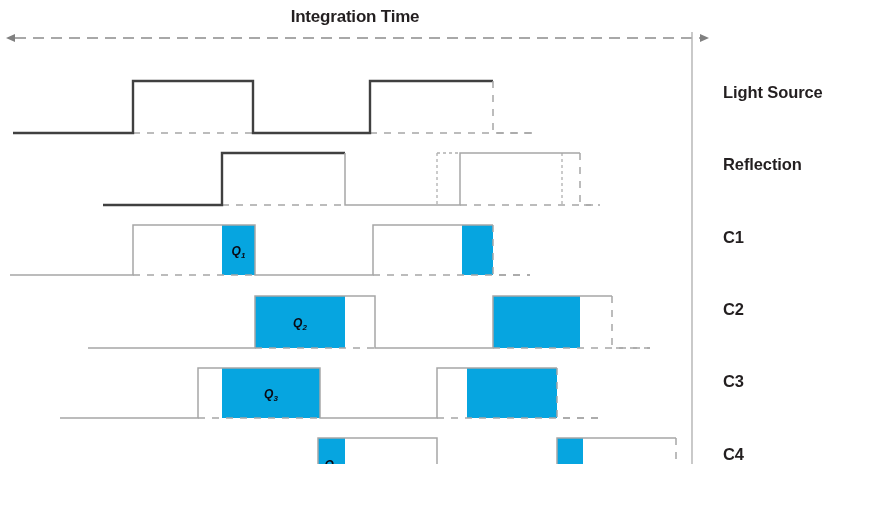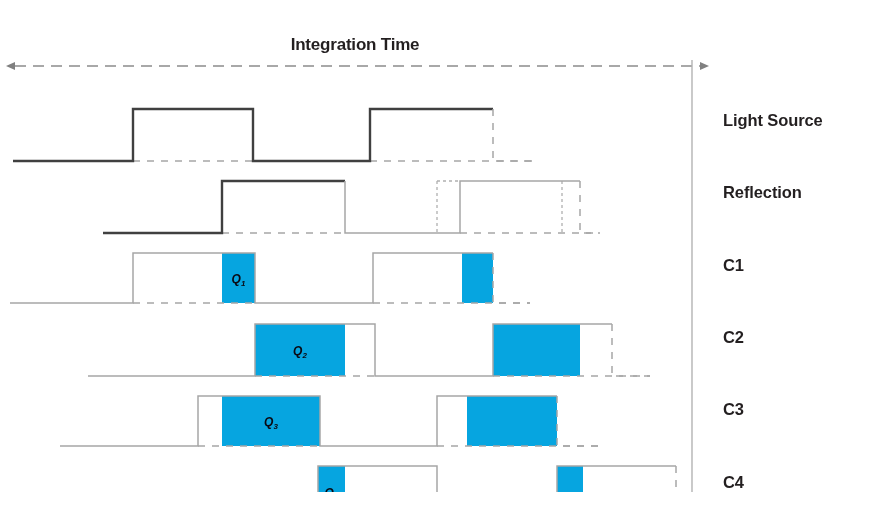--- a/index.html
+++ b/index.html
@@ -10,21 +10,20 @@
   }
   body {
     font-family: "Liberation Sans", sans-serif;
   }
   #diagram-root {
     position: relative;
     width: 877px;
     height: 464px;
     background: #ffffff;
     overflow: hidden;
-    margin-top: 28px;
   }
   svg#timing-svg {
     position: absolute;
     left: 0;
     top: 0;
     width: 877px;
     height: 518px;
     display: block;
   }
   .title-text {

